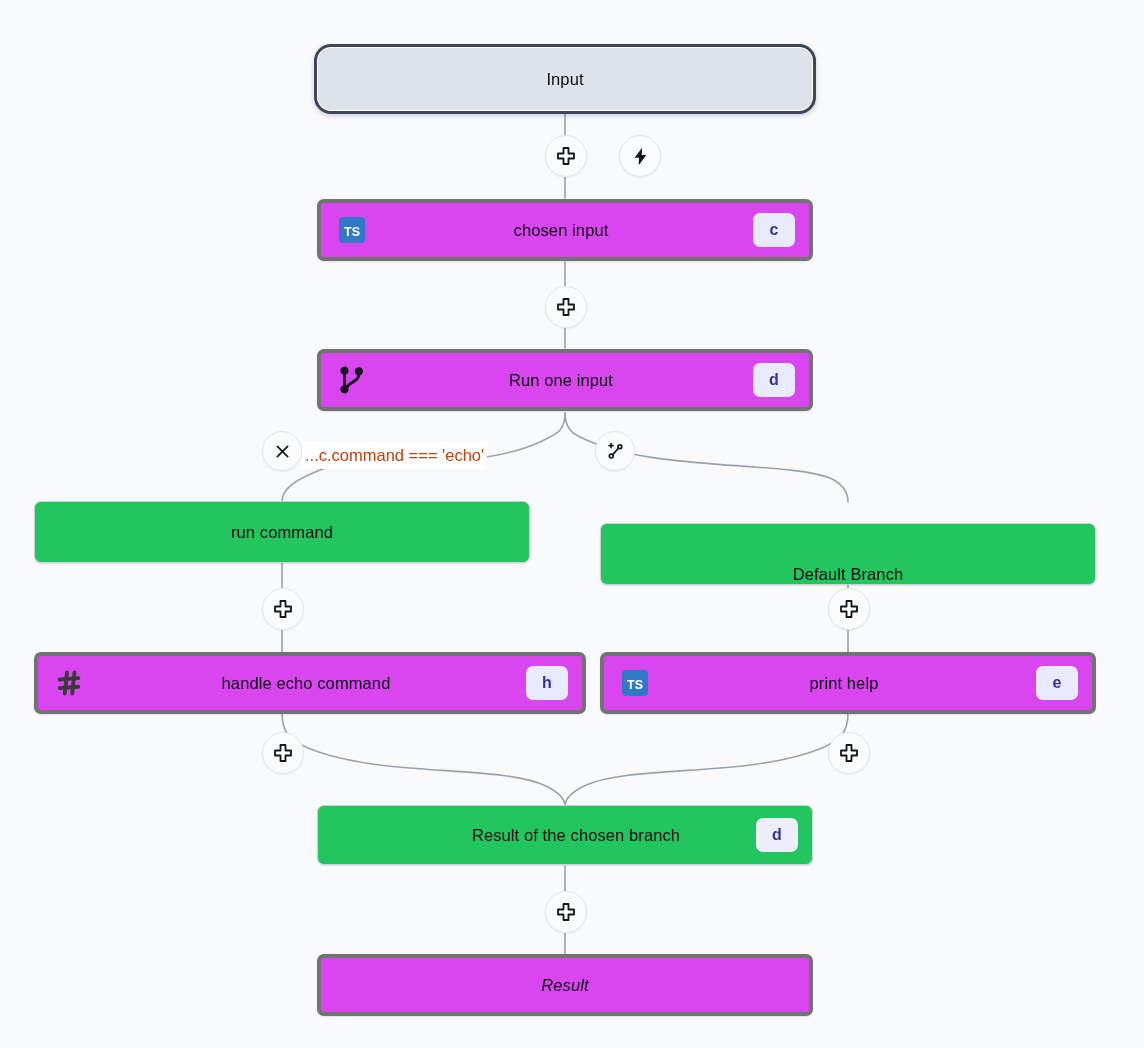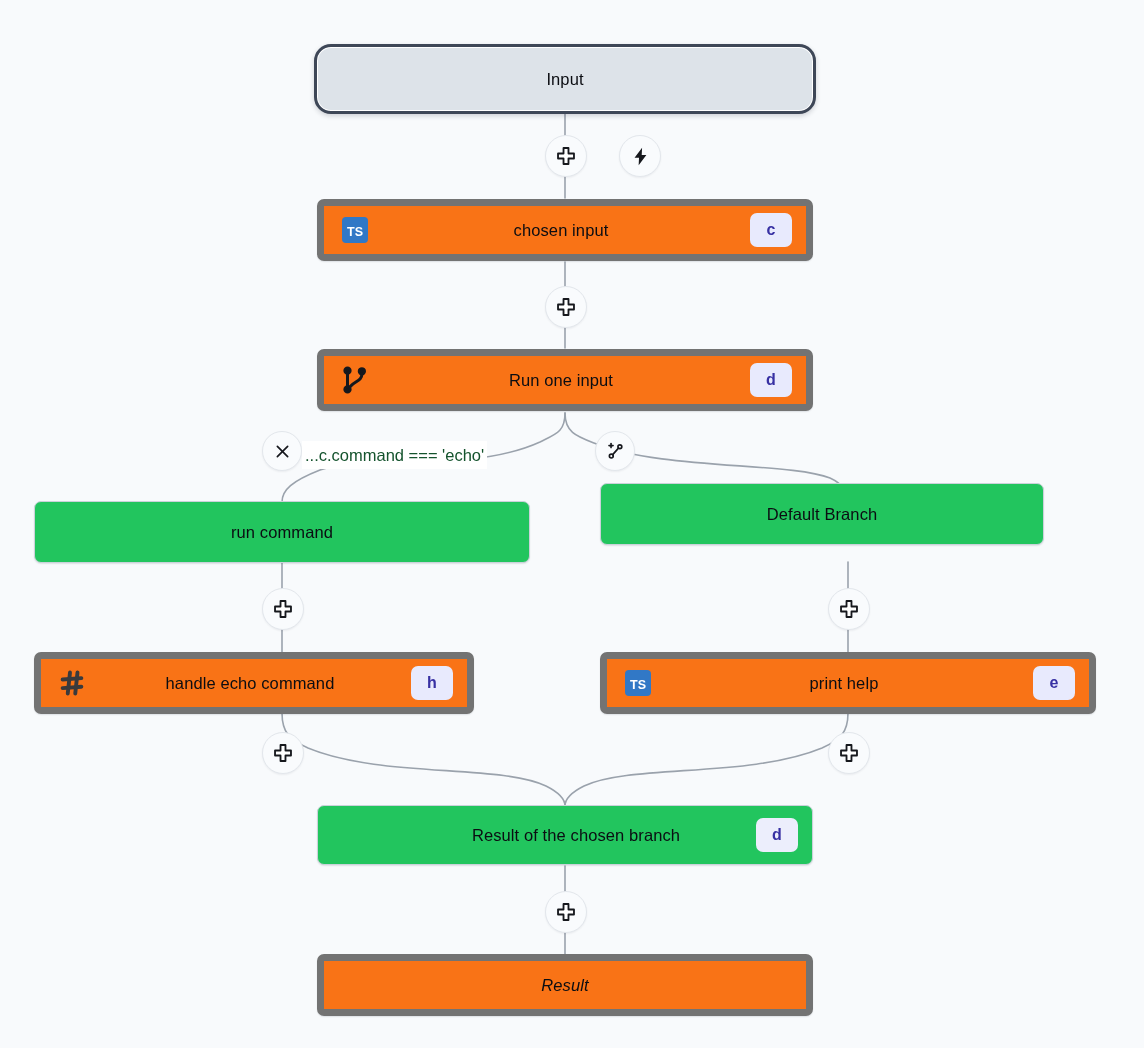--- a/index.html
+++ b/index.html
@@ -40,22 +40,22 @@
   .node .label {
     flex: 1 1 auto;
     text-align: center;
     white-space: nowrap;
     overflow: hidden;
     text-overflow: ellipsis;
     letter-spacing: 0.1px;
   }
   
   .node.plain {
-    background: #f97316;
-    border: 7px solid #737373;
+    background: #d946ef;
+    border: 4px solid #737373;
   }
   .node.muted {
     background: #22c55e;
     border: 1px solid #cbd2da;
   }
   .node.selected {
     background: #dde3e9;
     border: 3px solid #3e4757;
     border-radius: 9px;
     box-shadow: 0 0 0 1px #ffffff inset, 0 2px 5px rgba(16,24,40,0.18);
@@ -111,21 +111,21 @@
 
   
   .edge-label {
     position: absolute;
     display: flex;
     align-items: center;
     height: 30px;
   }
   .edge-label .text {
     background: #ffffff;
-    color: #14532d;
+    color: #c2410c;
     font-size: 16.5px;
     line-height: 26px;
     padding: 1px 3px;
     white-space: nowrap;
   }
   svg.ic { display: block; }
 </style>
 </head>
 <body>
 
@@ -184,27 +184,27 @@
     <span class="label">Run one input</span>
     <span class="badge">d</span>
   </div>
 
   <div class="node muted" style="left:34px; top:501px; width:496px; height:62px;">
     <span class="spacer-left"></span>
     <span class="label">run command</span>
     <span class="spacer-right"></span>
   </div>
 
-  <div class="node muted" style="left:600px; top:483px; width:444px; height:62px;">
+  <div class="node muted" style="left:600px; top:523px; width:496px; height:62px;align-items:flex-end;">
     <span class="spacer-left"></span>
     <span class="label">Default Branch</span>
     <span class="spacer-right"></span>
   </div>
 
-  <div class="node plain" style="left:34px; top:652px; width:440px; height:62px;">
+  <div class="node plain" style="left:34px; top:652px; width:552px; height:62px;">
     <span class="icon-slot">
       <svg class="ic" width="30" height="30" viewBox="0 0 24 24" fill="none" stroke="#3a3a3c" stroke-width="3.1" stroke-linecap="round" stroke-linejoin="round">
         <path d="M4.5 9.2 L19.5 8.1"></path>
         <path d="M4.5 16.1 L19.5 15"></path>
         <path d="M10.4 3.6 L8.6 20.4"></path>
         <path d="M16.4 3.6 L14.6 20.4"></path>
       </svg>
     </span>
     <span class="label">handle echo command</span>
     <span class="badge">h</span>

